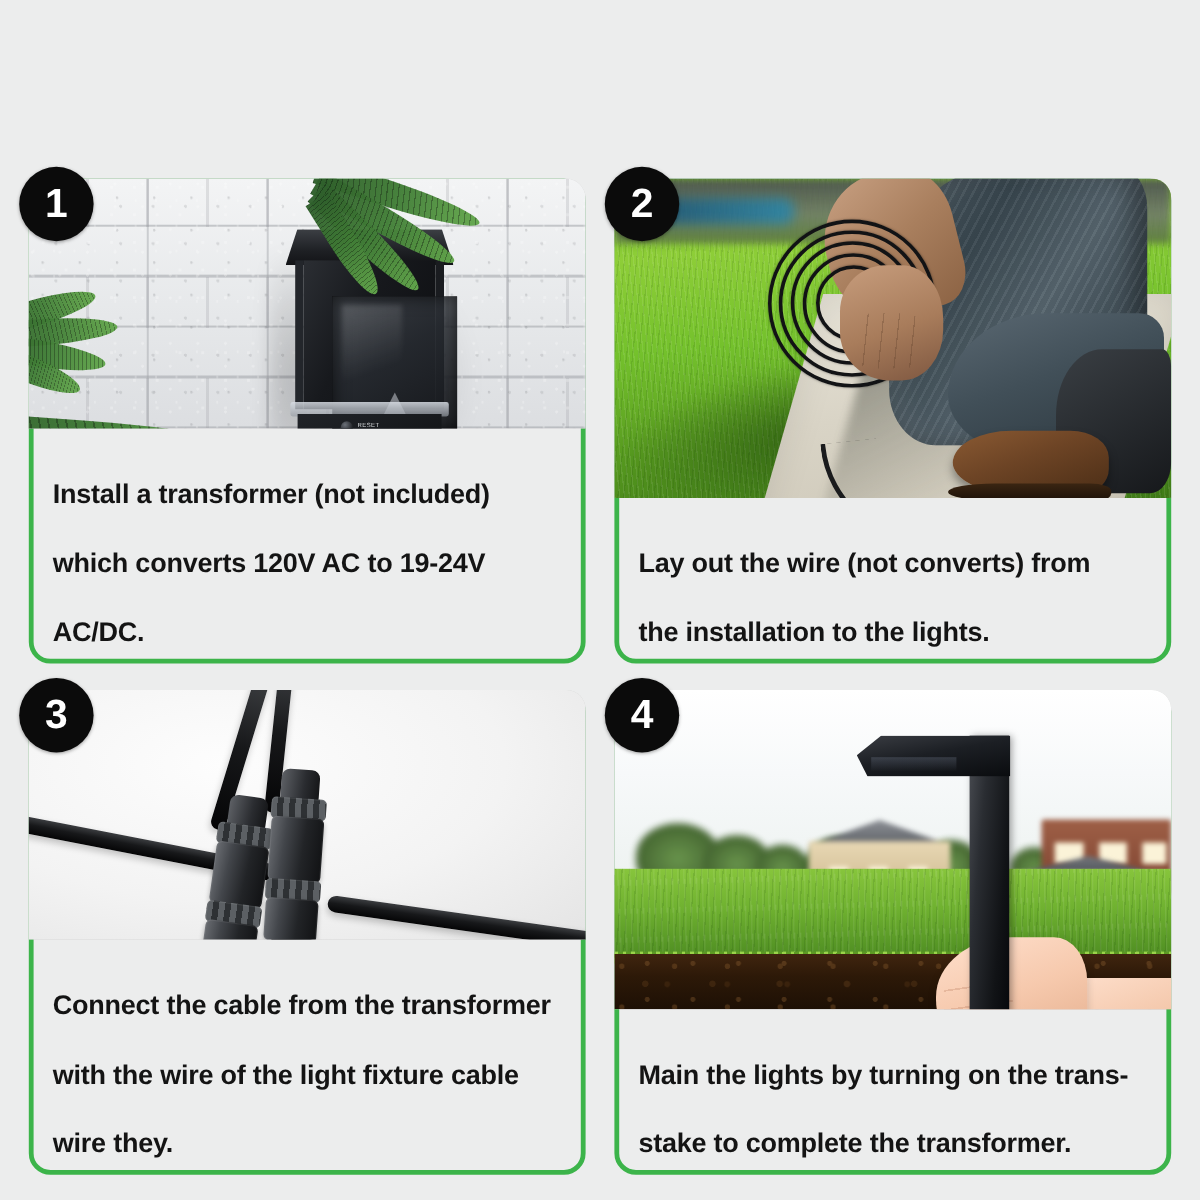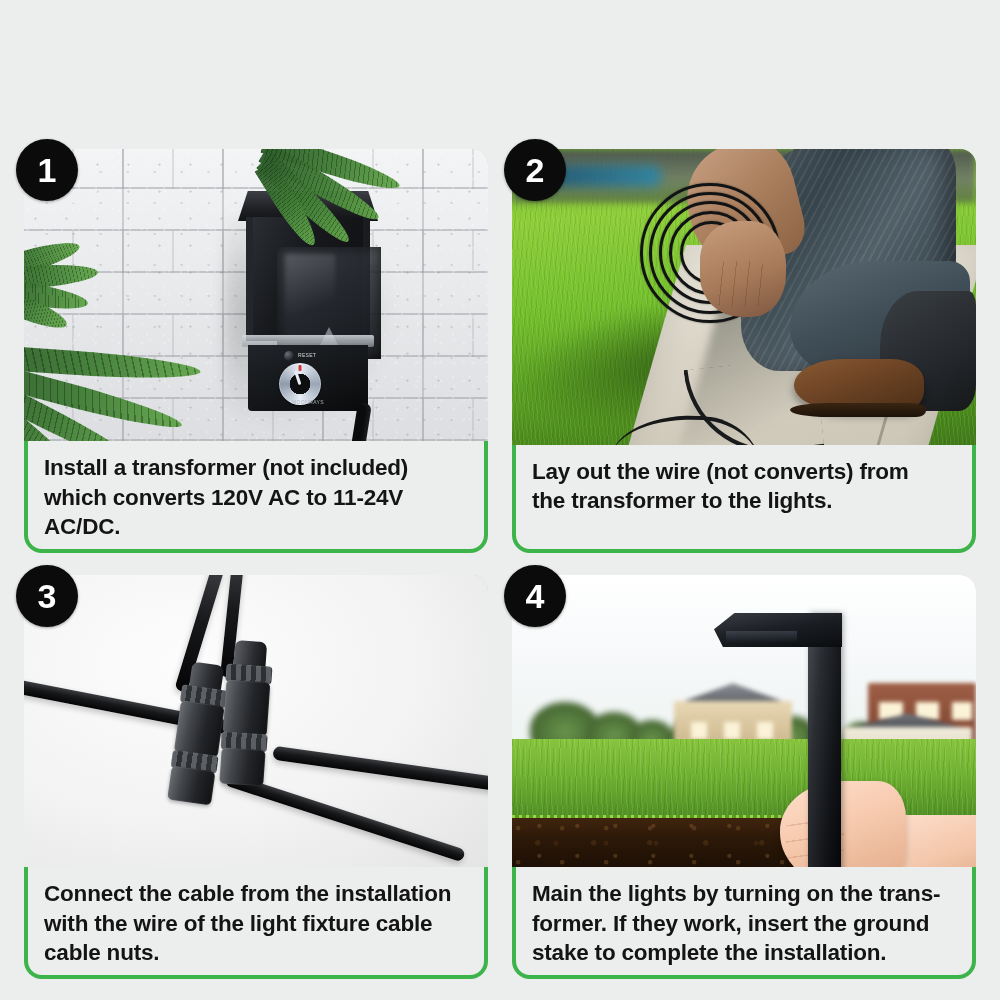--- a/index.html
+++ b/index.html
@@ -66,21 +66,21 @@
 
   .caption {
     flex: 1;
     padding: 12px 14px 8px 16px;
     color: #141414;
     font-size: 22.5px;
     font-weight: 700;
     line-height: 1.30;
     letter-spacing: -0.2px;
   }
-  .caption .ln { display: block; white-space: nowrap; }
+  .caption .ln { display: block; white-space: nowrap; margin-top: 28px; }
 
   
   .badge {
     position: absolute; left: -12px; top: -14px;
     width: 62px; height: 62px; border-radius: 50%;
     background: #0b0b0b;
     color: #ffffff;
     display: flex; align-items: center; justify-content: center;
     font-size: 34px; font-weight: 700;
     z-index: 6;
@@ -476,21 +476,21 @@
         </div>
         <div class="palm" style="left:240px; top:-18px;">
           <div class="frond" style="transform:rotate(18deg) scaleX(.95);"></div>
           <div class="frond" style="transform:rotate(30deg) scaleX(.88); top:10px;"></div>
           <div class="frond" style="transform:rotate(44deg) scaleX(.78); top:18px;"></div>
           <div class="frond" style="transform:rotate(58deg) scaleX(.62); top:24px;"></div>
         </div>
       </div>
       <div class="caption">
         <span class="ln">Install a transformer (not included)</span>
-        <span class="ln">which  converts  120V  AC  to  11-24V</span>
+        <span class="ln">which  converts  120V  AC  to  19-24V</span>
         <span class="ln">AC/DC.</span>
       </div>
     </div>
 
     <div class="card">
       <div class="badge">2</div>
       <div class="photo">
         <div class="lawn"></div>
         <div class="lawn-tex"></div>
         <div class="p2-blurtop"></div>
@@ -509,21 +509,21 @@
           <div class="ring" style="left:29px;top:28px;width:84px;  height:84px;"></div>
           <div class="ring" style="left:40px;top:38px;width:63px;  height:63px;"></div>
         </div>
         <div class="hand"></div>
         <div class="wirelead"></div>
         <div class="wirelead2"></div>
         <div class="shoe"></div>
       </div>
       <div class="caption">
         <span class="ln">Lay out the wire (not converts) from</span>
-        <span class="ln">the transformer to the lights.</span>
+        <span class="ln">the installation to the lights.</span>
       </div>
     </div>
 
     <div class="card">
       <div class="badge">3</div>
       <div class="photo">
         <div class="white-bg"></div>
 
         <div class="cable" style="left:150px; top:-14px; width:13px; height:130px; transform:rotate(17deg); transform-origin:bottom center;"></div>
         <div class="cable" style="left:196px; top:-18px; width:12px; height:120px; transform:rotate(6deg); transform-origin:bottom center;"></div>
@@ -542,23 +542,23 @@
 
         <div class="conn" style="left:200px; top:66px; transform:rotate(4deg);">
           <div class="cap"></div>
           <div class="nut" style="top:24px;"></div>
           <div class="seg" style="top:40px; height:54px;"></div>
           <div class="nut" style="top:92px;"></div>
           <div class="seg" style="top:108px; height:36px;"></div>
         </div>
       </div>
       <div class="caption">
-        <span class="ln">Connect the cable from the installation</span>
+        <span class="ln">Connect the cable from the transformer</span>
         <span class="ln">with the wire of the light fixture cable</span>
-        <span class="ln">cable nuts.</span>
+        <span class="ln">wire they.</span>
       </div>
     </div>
 
     <div class="card">
       <div class="badge">4</div>
       <div class="photo">
         <div class="sky4"></div>
 
         <div class="trees4">
           <div class="tree" style="left:18px;  width:70px;  height:54px;"></div>
@@ -597,19 +597,18 @@
         <div class="grassedge"></div>
         <div class="soil4"></div>
 
         <div class="fixture-post"></div>
         <div class="fixture-head"></div>
         <div class="arm4"></div>
         <div class="hand4"></div>
       </div>
       <div class="caption">
         <span class="ln">Main the lights by turning on the trans-</span>
-        <span class="ln">former. If they work, insert the ground</span>
-        <span class="ln">stake to complete the installation.</span>
+        <span class="ln">stake to complete the transformer.</span>
       </div>
     </div>
 
   </div>
 </div>
 
 </body></html>

